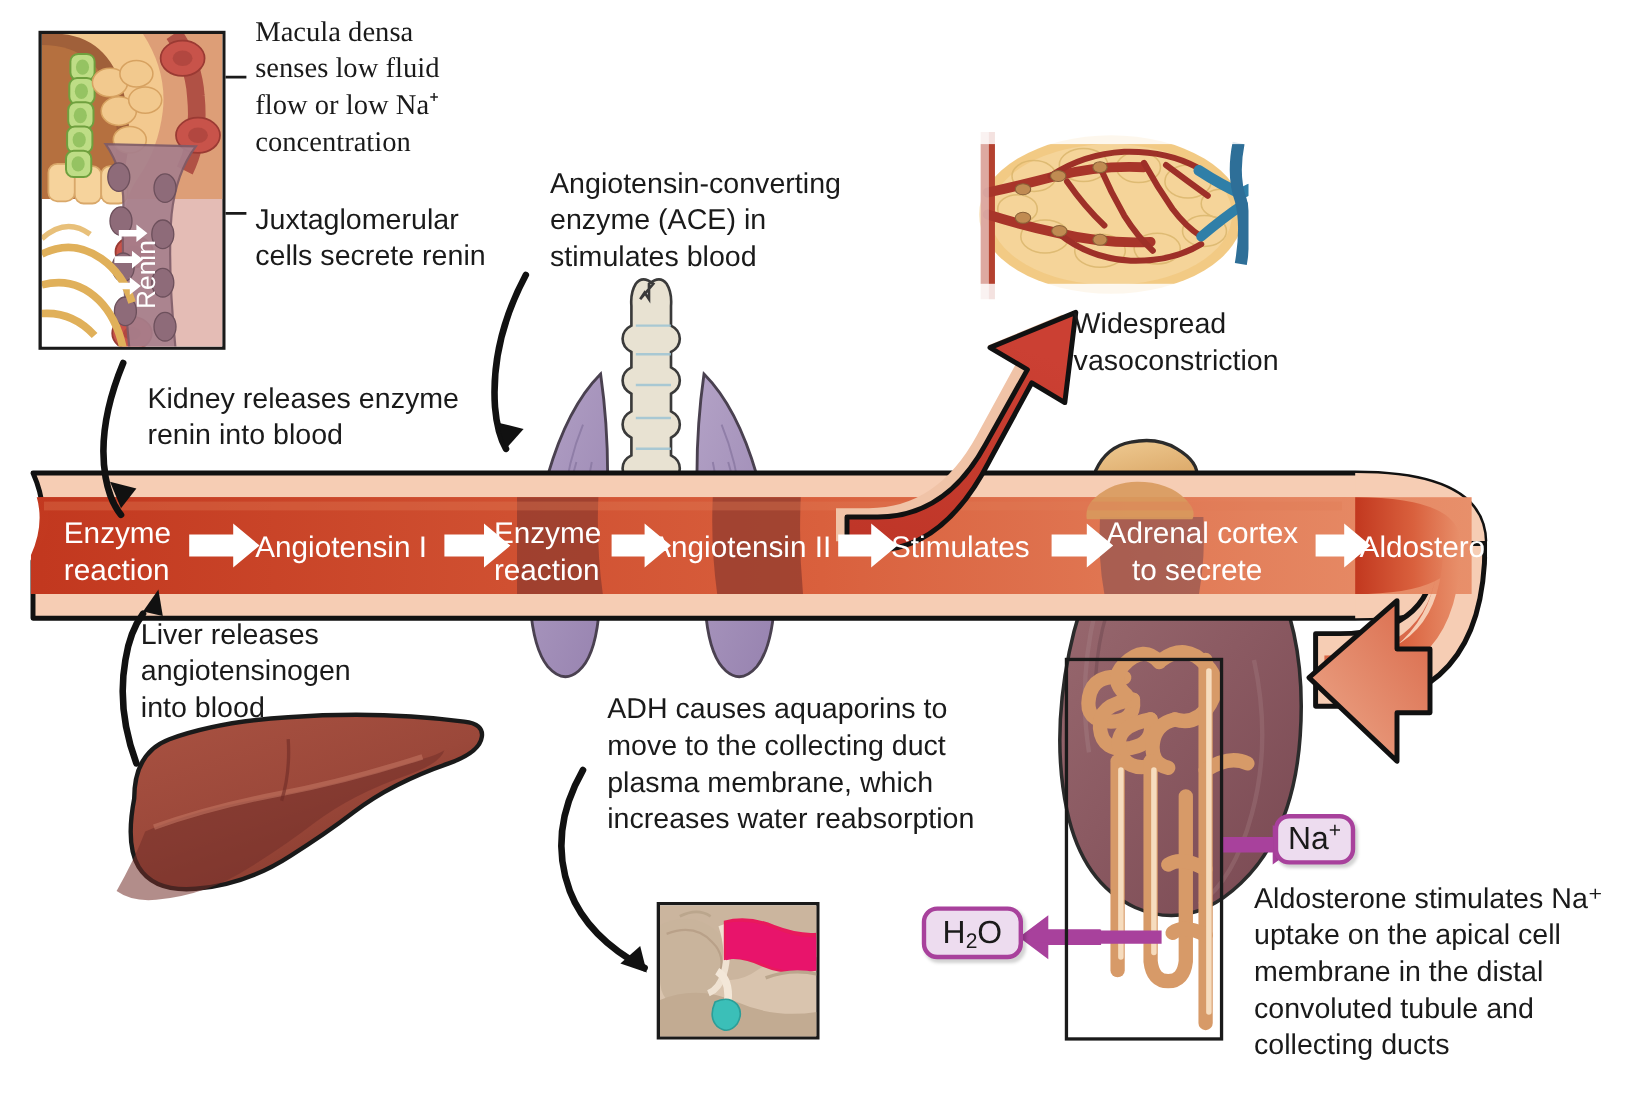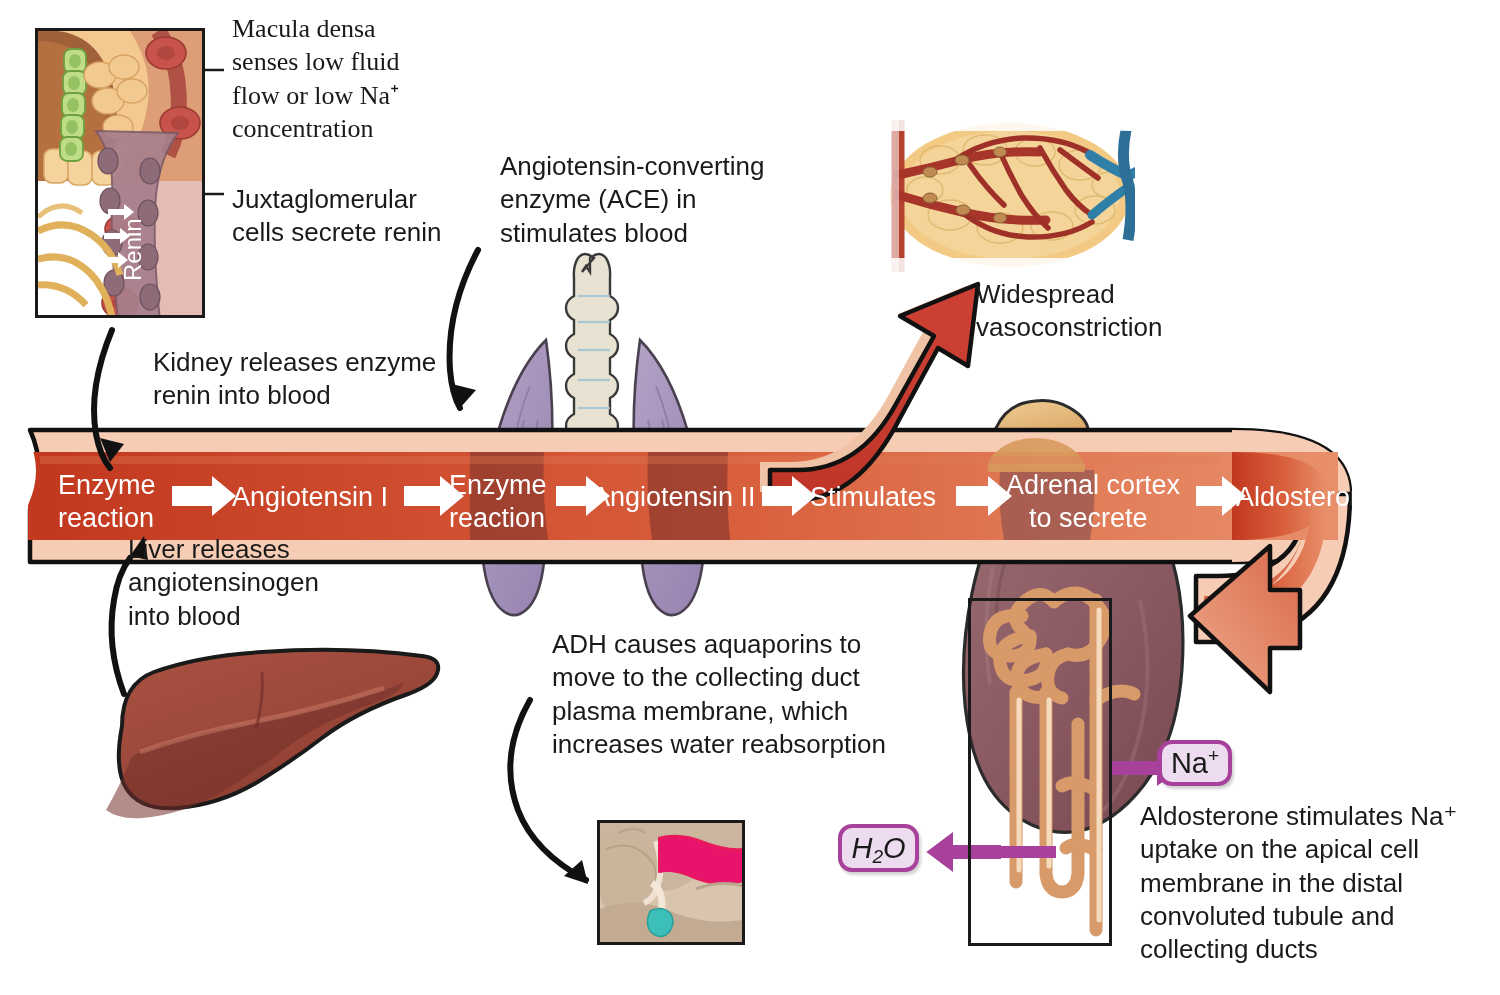--- a/index.html
+++ b/index.html
@@ -389,36 +389,36 @@
       <path d="M96 66 q26 -10 52 -2" stroke="#BBA68D" stroke-width="3" fill="none"></path>
       <path d="M18 10 q16 -8 28 0" stroke="#BBA68D" stroke-width="2.5" fill="none"></path>
     </svg>
   </div>
 
   <div class="inset" style="left:968px;top:598px;width:144px;height:348px;border-width:3px;background:transparent;"></div>
 
   <div class="badge" style="left:1158px;top:740px;width:74px;height:46px;">
     <span class="badgeText">Na<sup>+</sup></span>
   </div>
-  <div class="badge" style="left:838px;top:824px;width:81px;height:48px;font-style:italic;">
+  <div class="badge" style="left:838px;top:824px;width:92px;height:48px;">
     <span class="badgeText">H<sub>2</sub>O</span>
   </div>
 
   <div class="lead" style="left:232px;top:12px;width:250px;font-family:Liberation Serif, serif;">Macula densa
 senses low fluid
 flow or low Na⁺
 concentration</div>
 
   <div class="lead" style="left:232px;top:183px;width:260px;">Juxtaglomerular
 cells secrete renin</div>
 
-  <div class="anno" style="left:134px;top:346px;width:330px;margin-left:19px;">Kidney releases enzyme
+  <div class="anno" style="left:134px;top:346px;width:330px;">Kidney releases enzyme
 renin into blood</div>
 
-  <div class="anno" style="left:128px;top:533px;width:250px;">Liver releases
+  <div class="anno" style="left:128px;top:560px;width:250px;">Liver releases
 angiotensinogen
 into blood</div>
 
   <div class="anno" style="left:500px;top:150px;width:330px;">Angiotensin-converting
 enzyme (ACE) in
 stimulates blood</div>
 
   <div class="anno" style="left:960px;top:278px;width:280px;margin-left:16px;">Widespread
 vasoconstriction</div>
 

